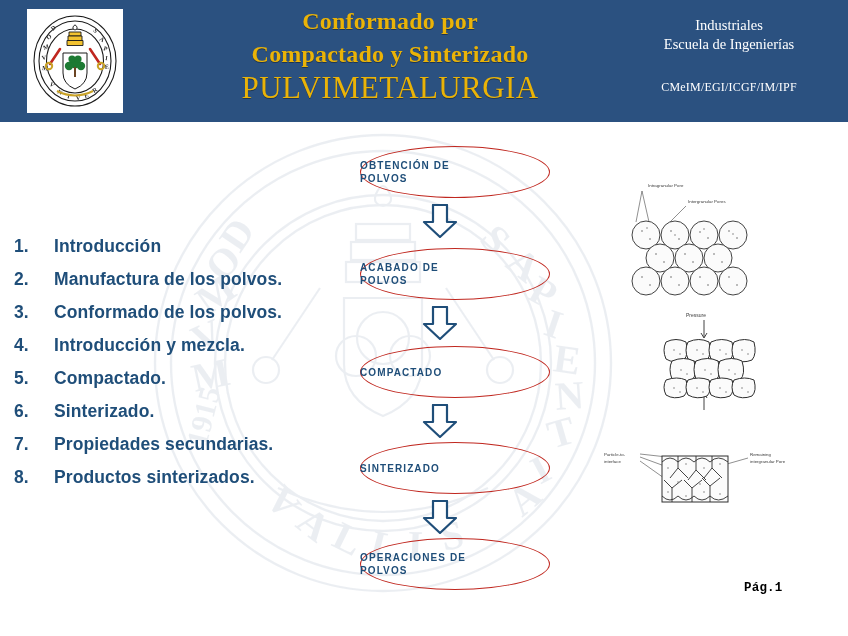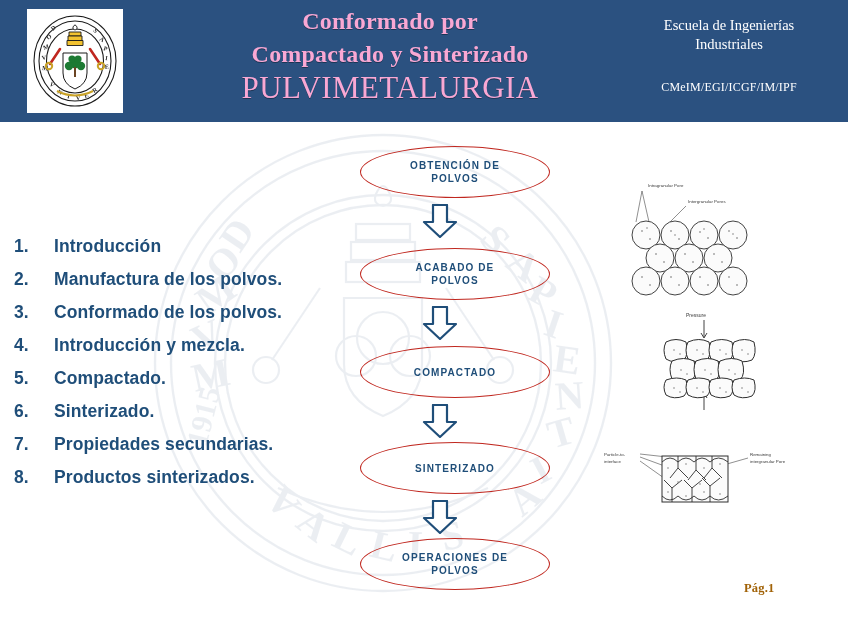--- a/index.html
+++ b/index.html
@@ -24,21 +24,21 @@
   }
   #logo-box{
     position:absolute;left:27px;top:9px;width:96px;height:104px;
     background:#ffffff;
     overflow:hidden;
   }
   #logo-box svg{display:block;}
   #title-block{
     position:absolute;left:180px;top:5px;width:420px;height:115px;
     text-align:center;
-    color:#f9a8d4;
+    color:#eab308;
     font-family:"Liberation Serif", serif;
   }
   .title-line1,.title-line2{
     font-weight:bold;font-size:24px;line-height:33px;
     letter-spacing:.2px;
     text-shadow:0 1px 0 rgba(0,0,0,.35);
   }
   .title-line3{
     font-weight:normal;font-size:31px;line-height:33px;
     letter-spacing:.4px;
@@ -85,42 +85,42 @@
   .node .ell{
     position:absolute;inset:0;
     border:1.6px solid #c0271f;
     border-radius:50%;
     box-sizing:border-box;
     background:transparent;
   }
   .node .lbl{
     position:absolute;inset:0;
     display:flex;flex-direction:column;
-    align-items:center;justify-content:center;
+    align-items:flex-start;justify-content:center;
     color:#1f4e79;
     font-weight:bold;
     font-size:10px;
     letter-spacing:1.1px;
     line-height:13px;
     text-align:center;
   }
   .arrow{
     position:absolute;left:62px;width:36px;height:34px;
   }
   .arrow svg{display:block;}
 
   
   .fig{position:absolute;}
   .fig svg{display:block;}
 
   
   #pagenum{
     position:absolute;left:744px;top:581px;
-    color:#a16207;
-    font-family:Liberation Serif, serif;
+    color:#000000;
+    font-family:Liberation Mono, monospace;
     font-size:12.5px;
     font-weight:bold;
     letter-spacing:.2px;
   }
 </style>
 </head>
 <body>
 
 <div id="slide">
 
@@ -183,22 +183,22 @@
       </svg>
     </div>
 
     <div id="title-block">
       <div class="title-line1">Conformado por</div>
       <div class="title-line2">Compactado y Sinterizado</div>
       <div class="title-line3">PULVIMETALURGIA</div>
     </div>
 
     <div id="school-block">
+      <div class="school-line">Industriales</div>
       <div class="school-line">Escuela de Ingenierías</div>
-      <div class="school-line">Industriales</div>
       <div class="dept-line">CMeIM/EGI/ICGF/IM/IPF</div>
     </div>
 
   </div>
 
   <div id="watermark">
     <svg width="470" height="470" viewBox="0 0 470 470">
       <g fill="none" stroke="#2b4a77" stroke-width="2.4">
         <circle cx="235" cy="235" r="228"></circle>
         <circle cx="235" cy="235" r="212"></circle>

